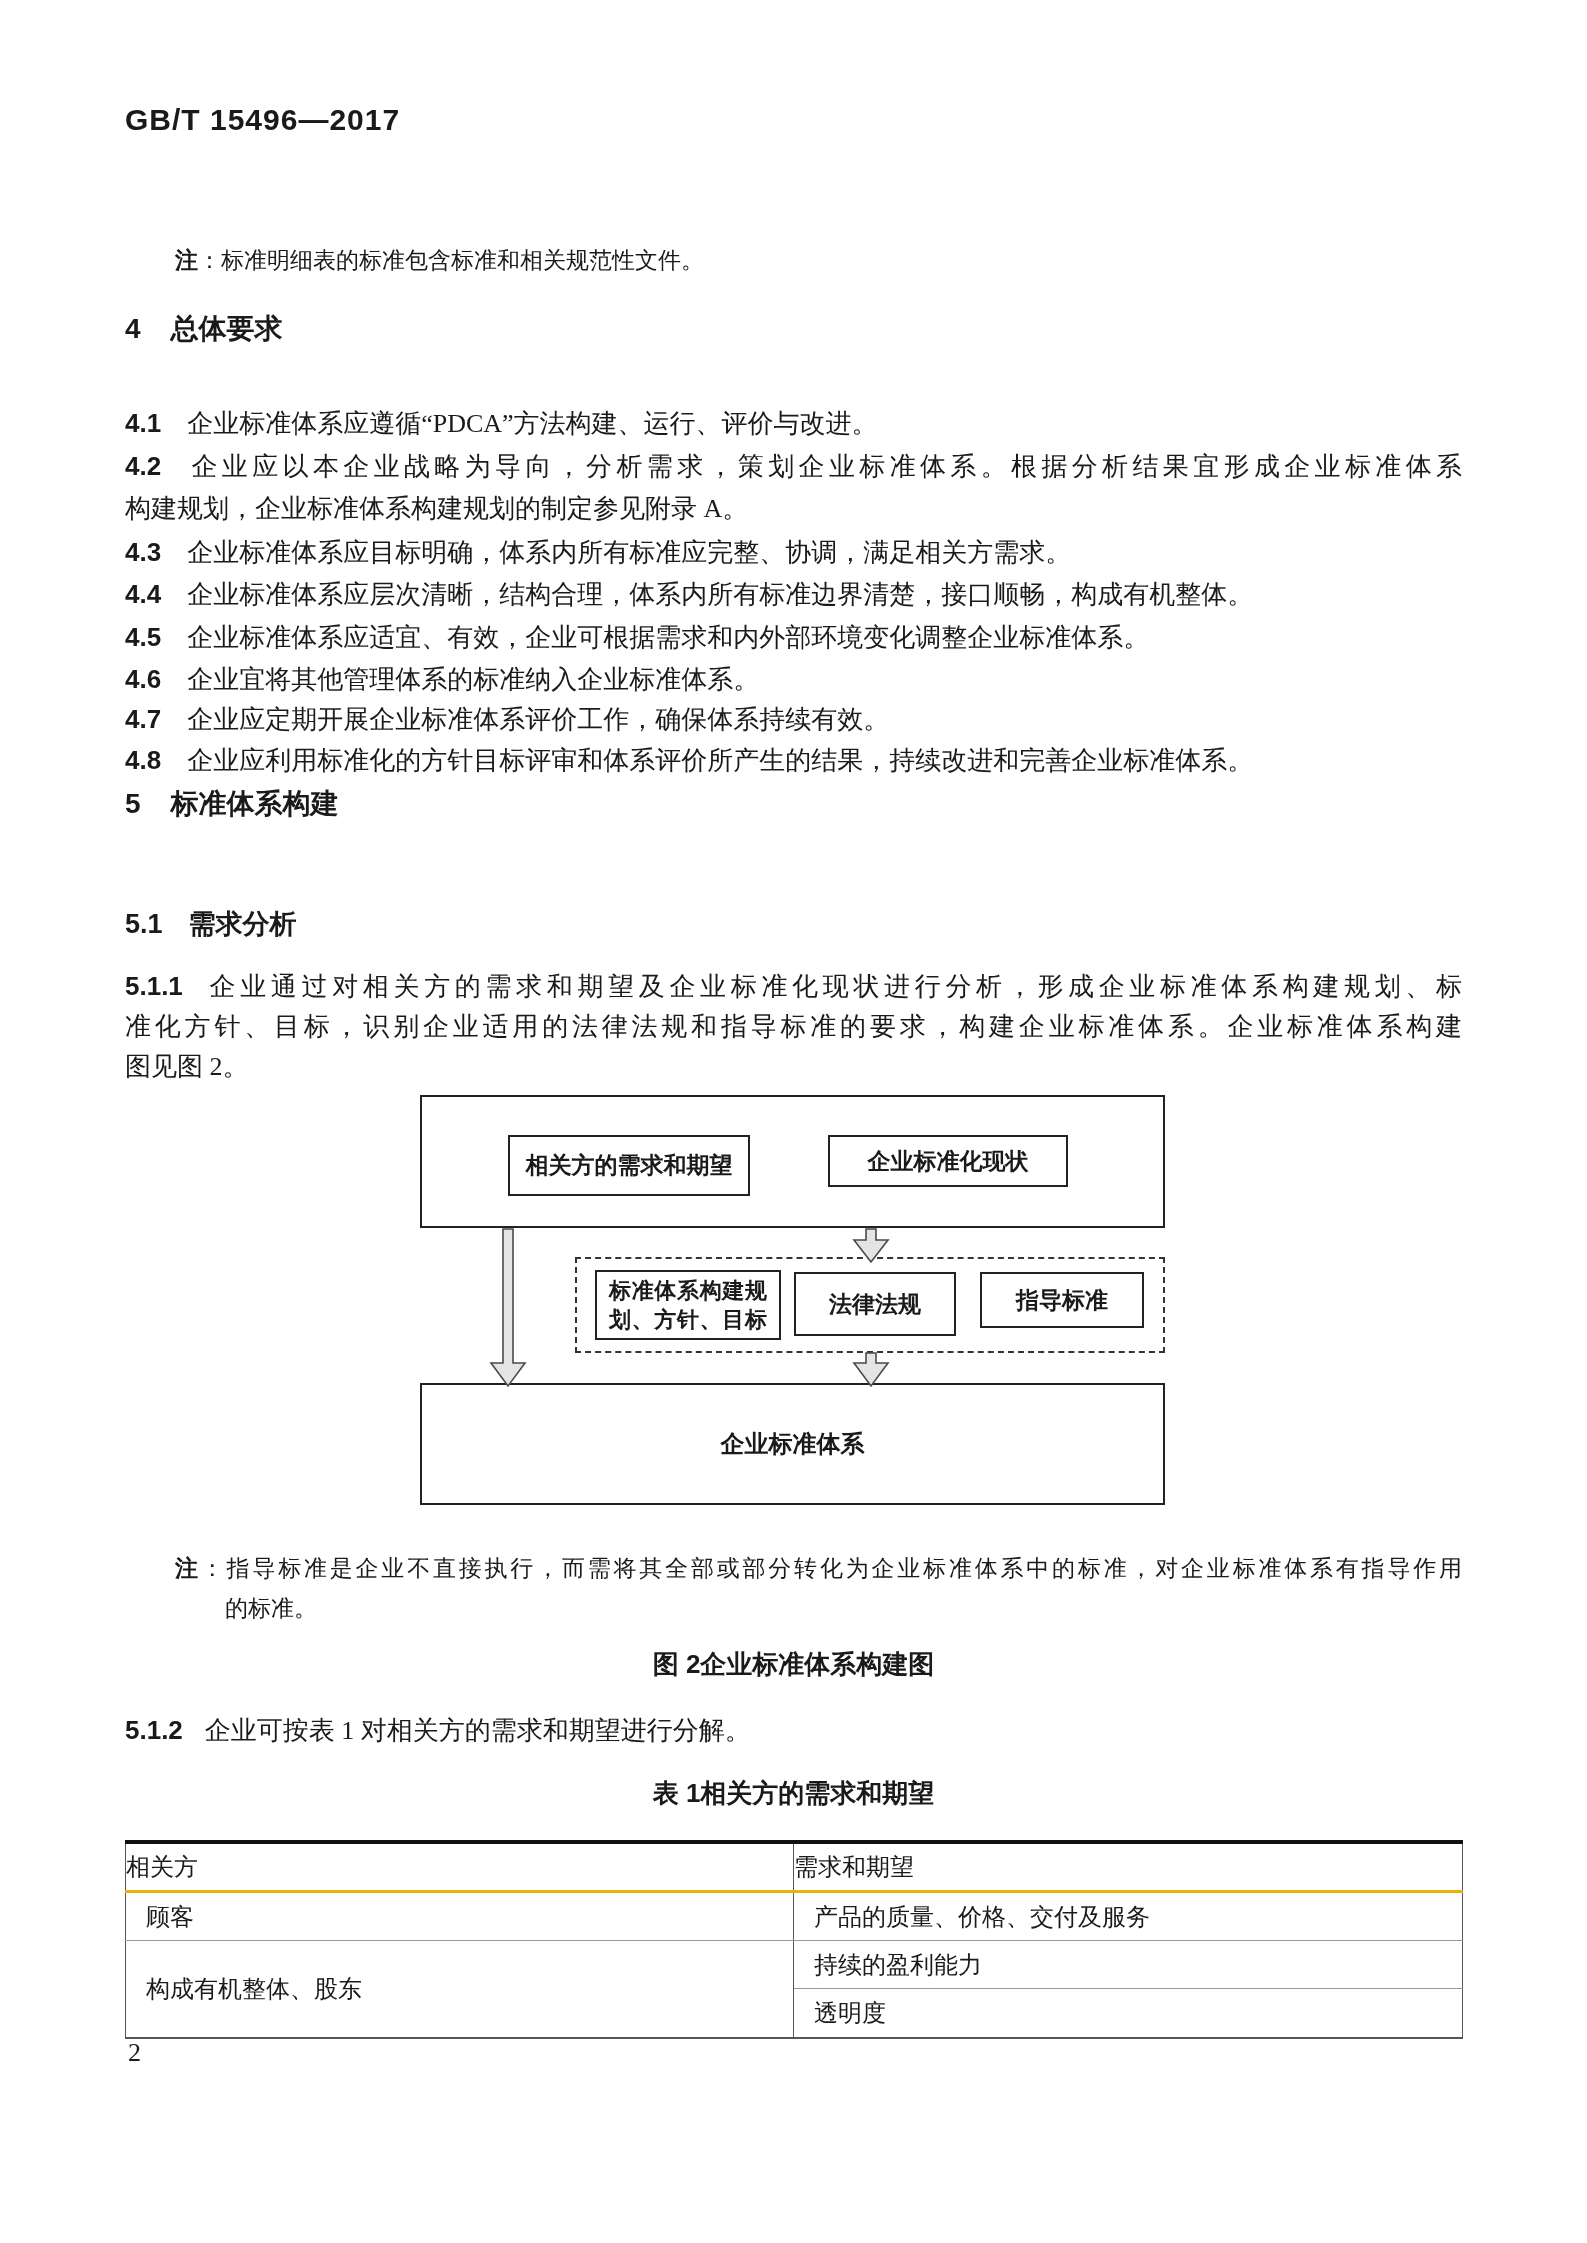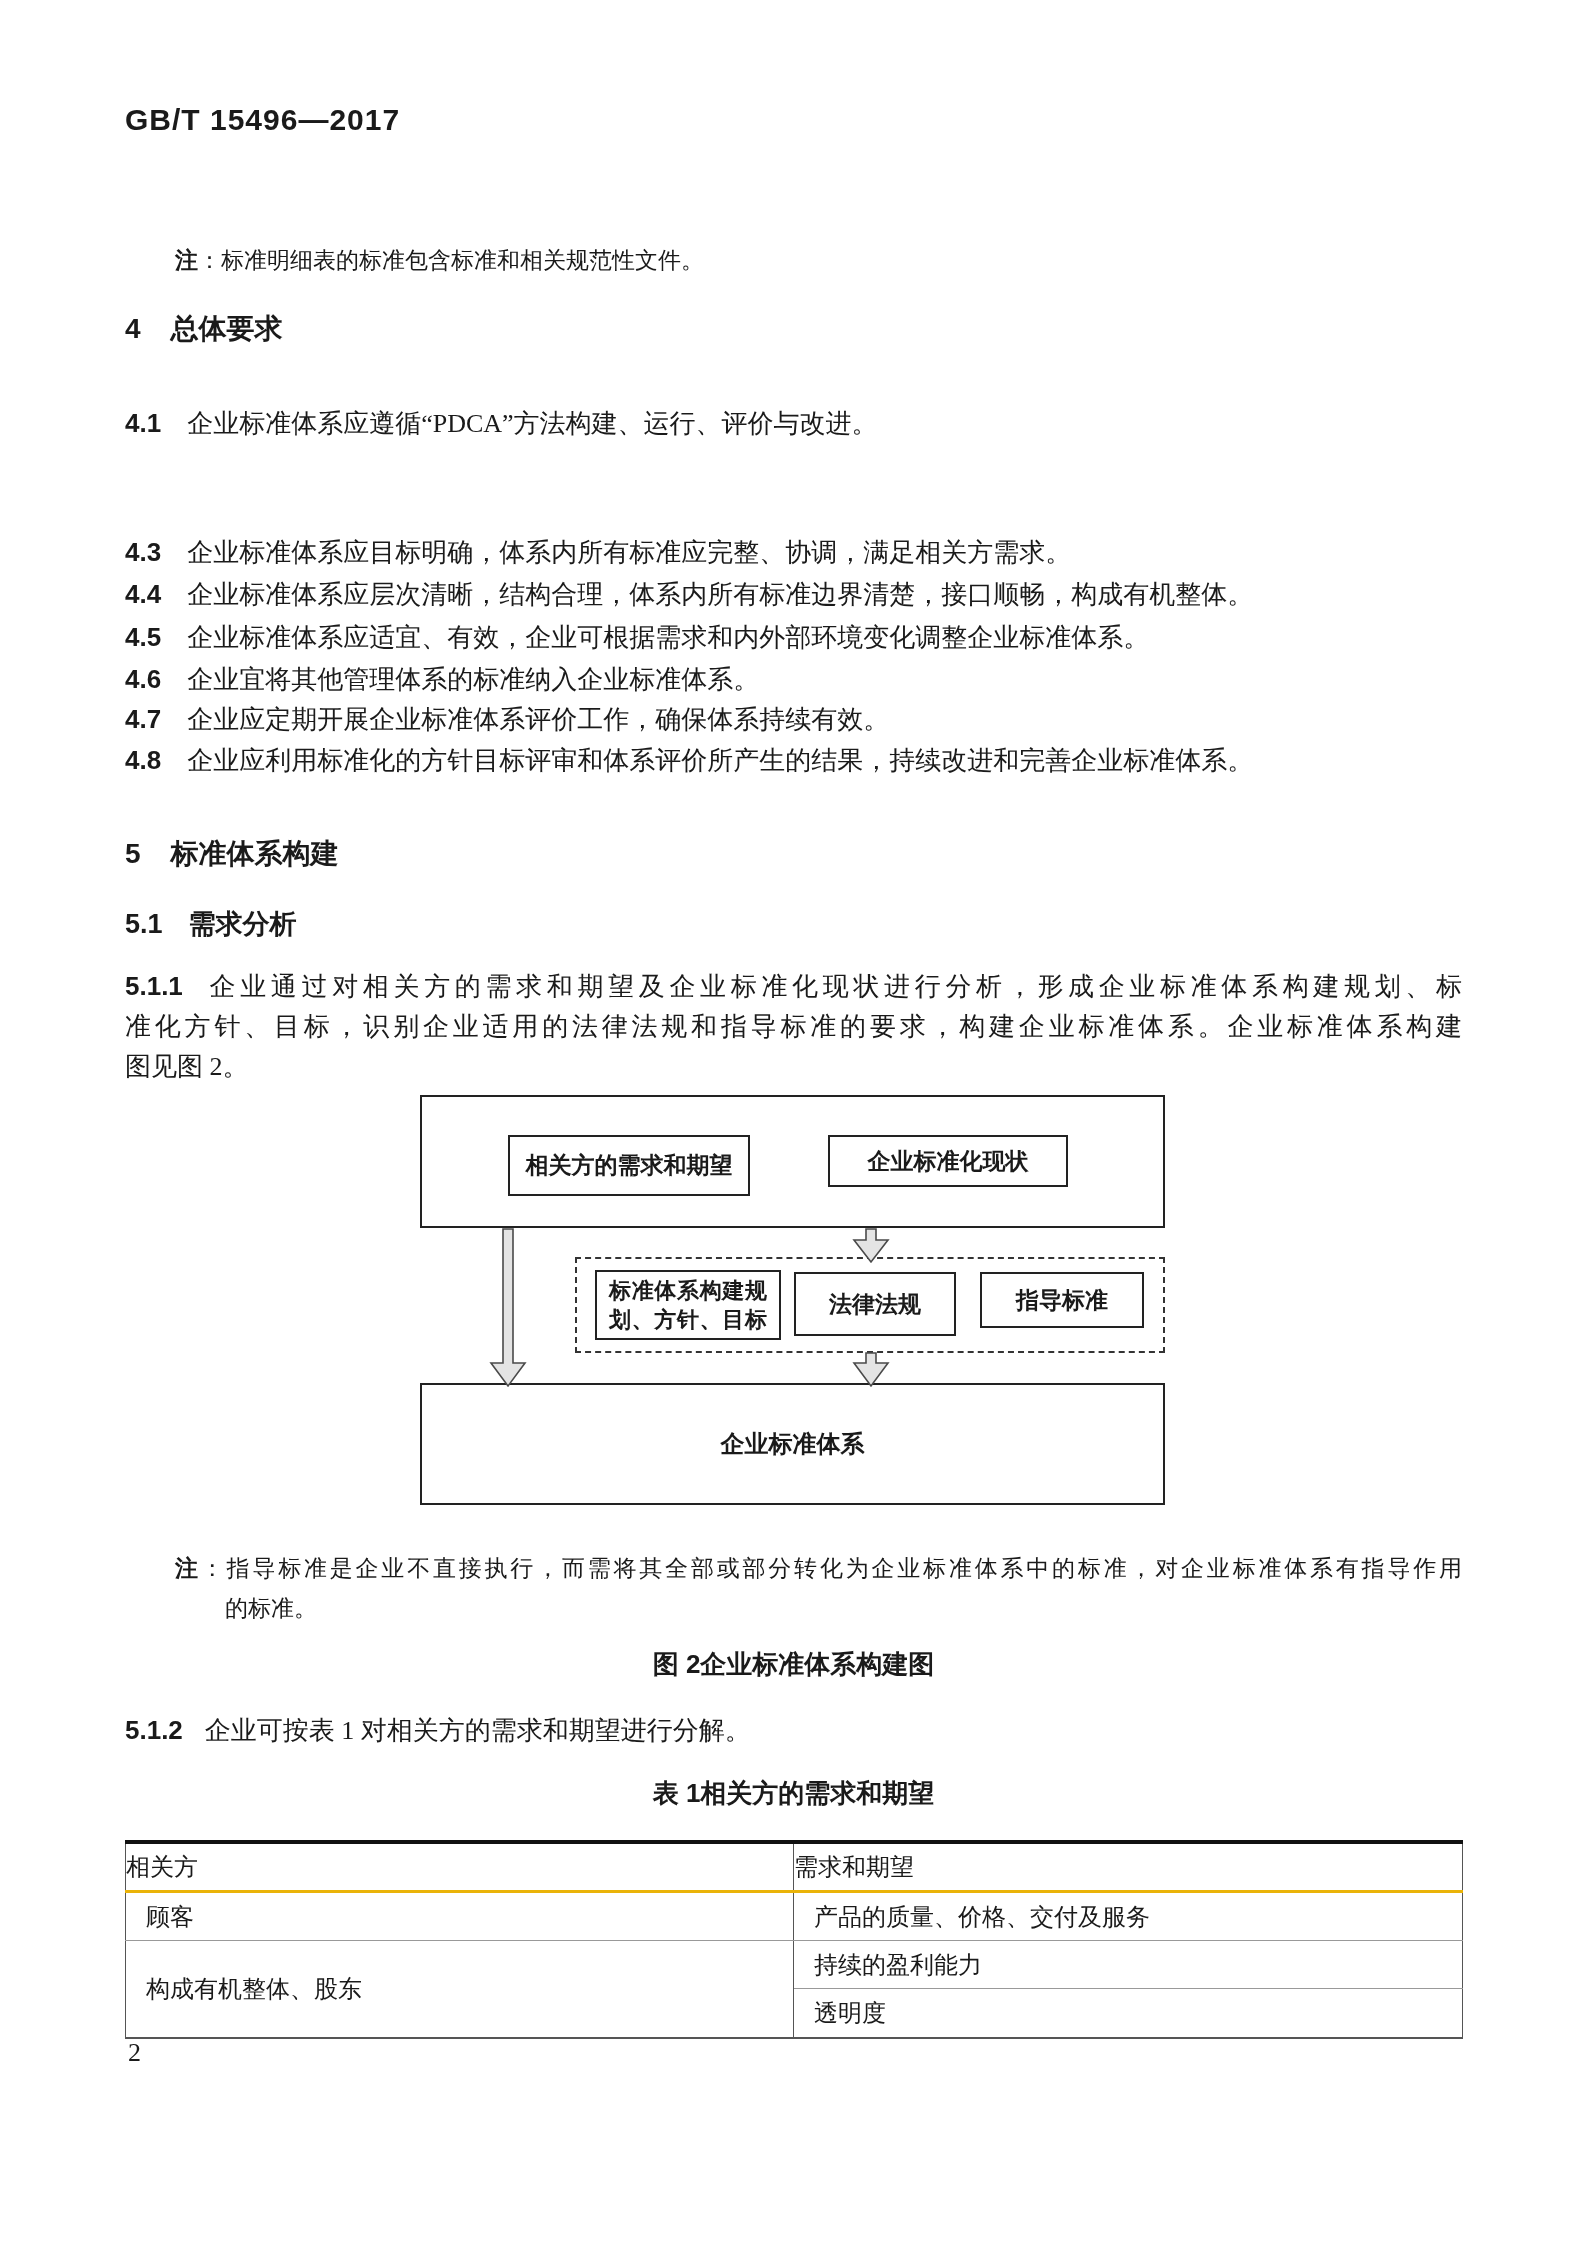--- a/index.html
+++ b/index.html
@@ -84,20 +84,24 @@
   </div>
 
   <div class="abs h1" style="top:310px;">
     <span class="hnum">4</span><span>总体要求</span>
   </div>
 
   <div class="abs clause" style="top:402px;">
     <div><span class="cnum">4.1</span><span>企业标准体系应遵循“PDCA”方法构建、运行、评价与改进。</span></div>
   </div>
 
+  <div class="abs clause" style="top:445px;">
+    <div class="jl"><span class="cnum">4.2</span><span>企业应以本企业战略为导向，分析需求，策划企业标准体系。根据分析结果宜形成企业标准体系</span></div>
+    <div>构建规划，企业标准体系构建规划的制定参见附录 A。</div>
+  </div>
 
   <div class="abs clause" style="top:531px;">
     <div><span class="cnum">4.3</span><span>企业标准体系应目标明确，体系内所有标准应完整、协调，满足相关方需求。</span></div>
   </div>
 
   <div class="abs clause" style="top:573px;">
     <div><span class="cnum">4.4</span><span>企业标准体系应层次清晰，结构合理，体系内所有标准边界清楚，接口顺畅，构成有机整体。</span></div>
   </div>
 
   <div class="abs clause" style="top:616px;">
@@ -109,21 +113,21 @@
   </div>
 
   <div class="abs clause" style="top:698px;">
     <div><span class="cnum">4.7</span><span>企业应定期开展企业标准体系评价工作，确保体系持续有效。</span></div>
   </div>
 
   <div class="abs clause" style="top:739px;">
     <div><span class="cnum">4.8</span><span>企业应利用标准化的方针目标评审和体系评价所产生的结果，持续改进和完善企业标准体系。</span></div>
   </div>
 
-  <div class="abs h1" style="top:835px;">
+  <div class="abs h1" style="top:785px;">
     <span class="hnum">5</span><span>标准体系构建</span>
   </div>
 
   <div class="abs h1" style="top:906px;font-size:27px;">
     <span class="hnum" style="margin-right:26px;">5.1</span><span>需求分析</span>
   </div>
 
   <div class="abs clause" style="top:966px;line-height:40px;">
     <div class="jl"><span class="cnum" style="margin-right:22px;">5.1.1</span><span>企业通过对相关方的需求和期望及企业标准化现状进行分析，形成企业标准体系构建规划、标</span></div>
     <div class="jl">准化方针、目标，识别企业适用的法律法规和指导标准的要求，构建企业标准体系。企业标准体系构建</div>

